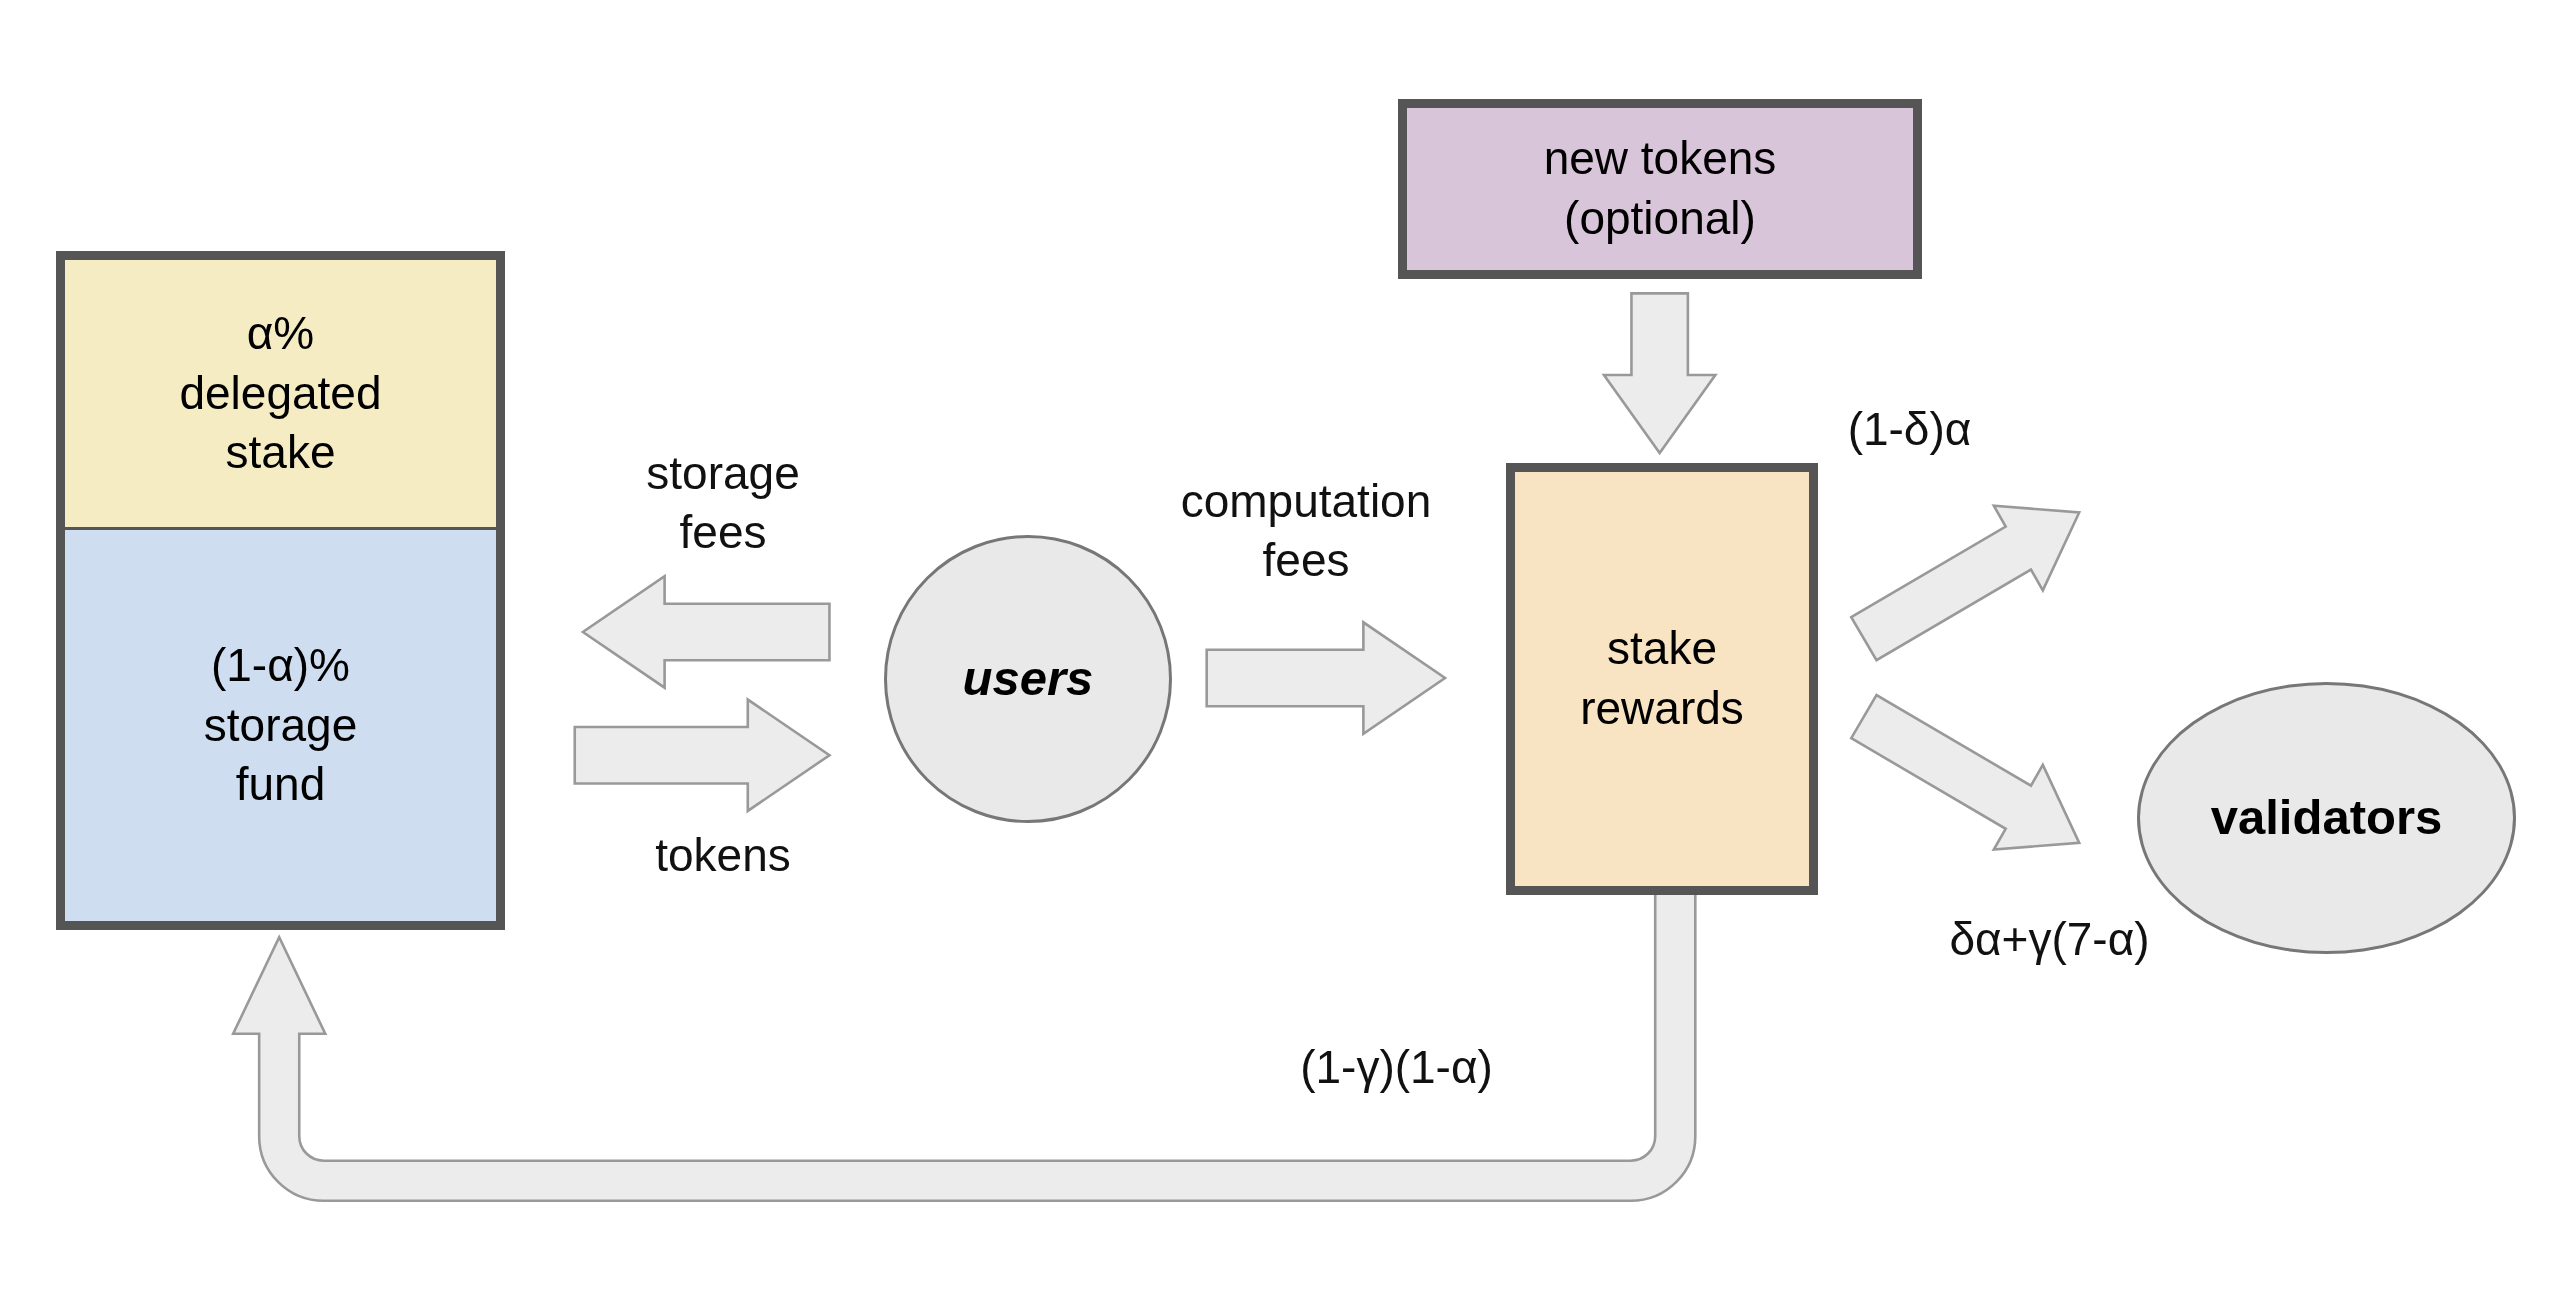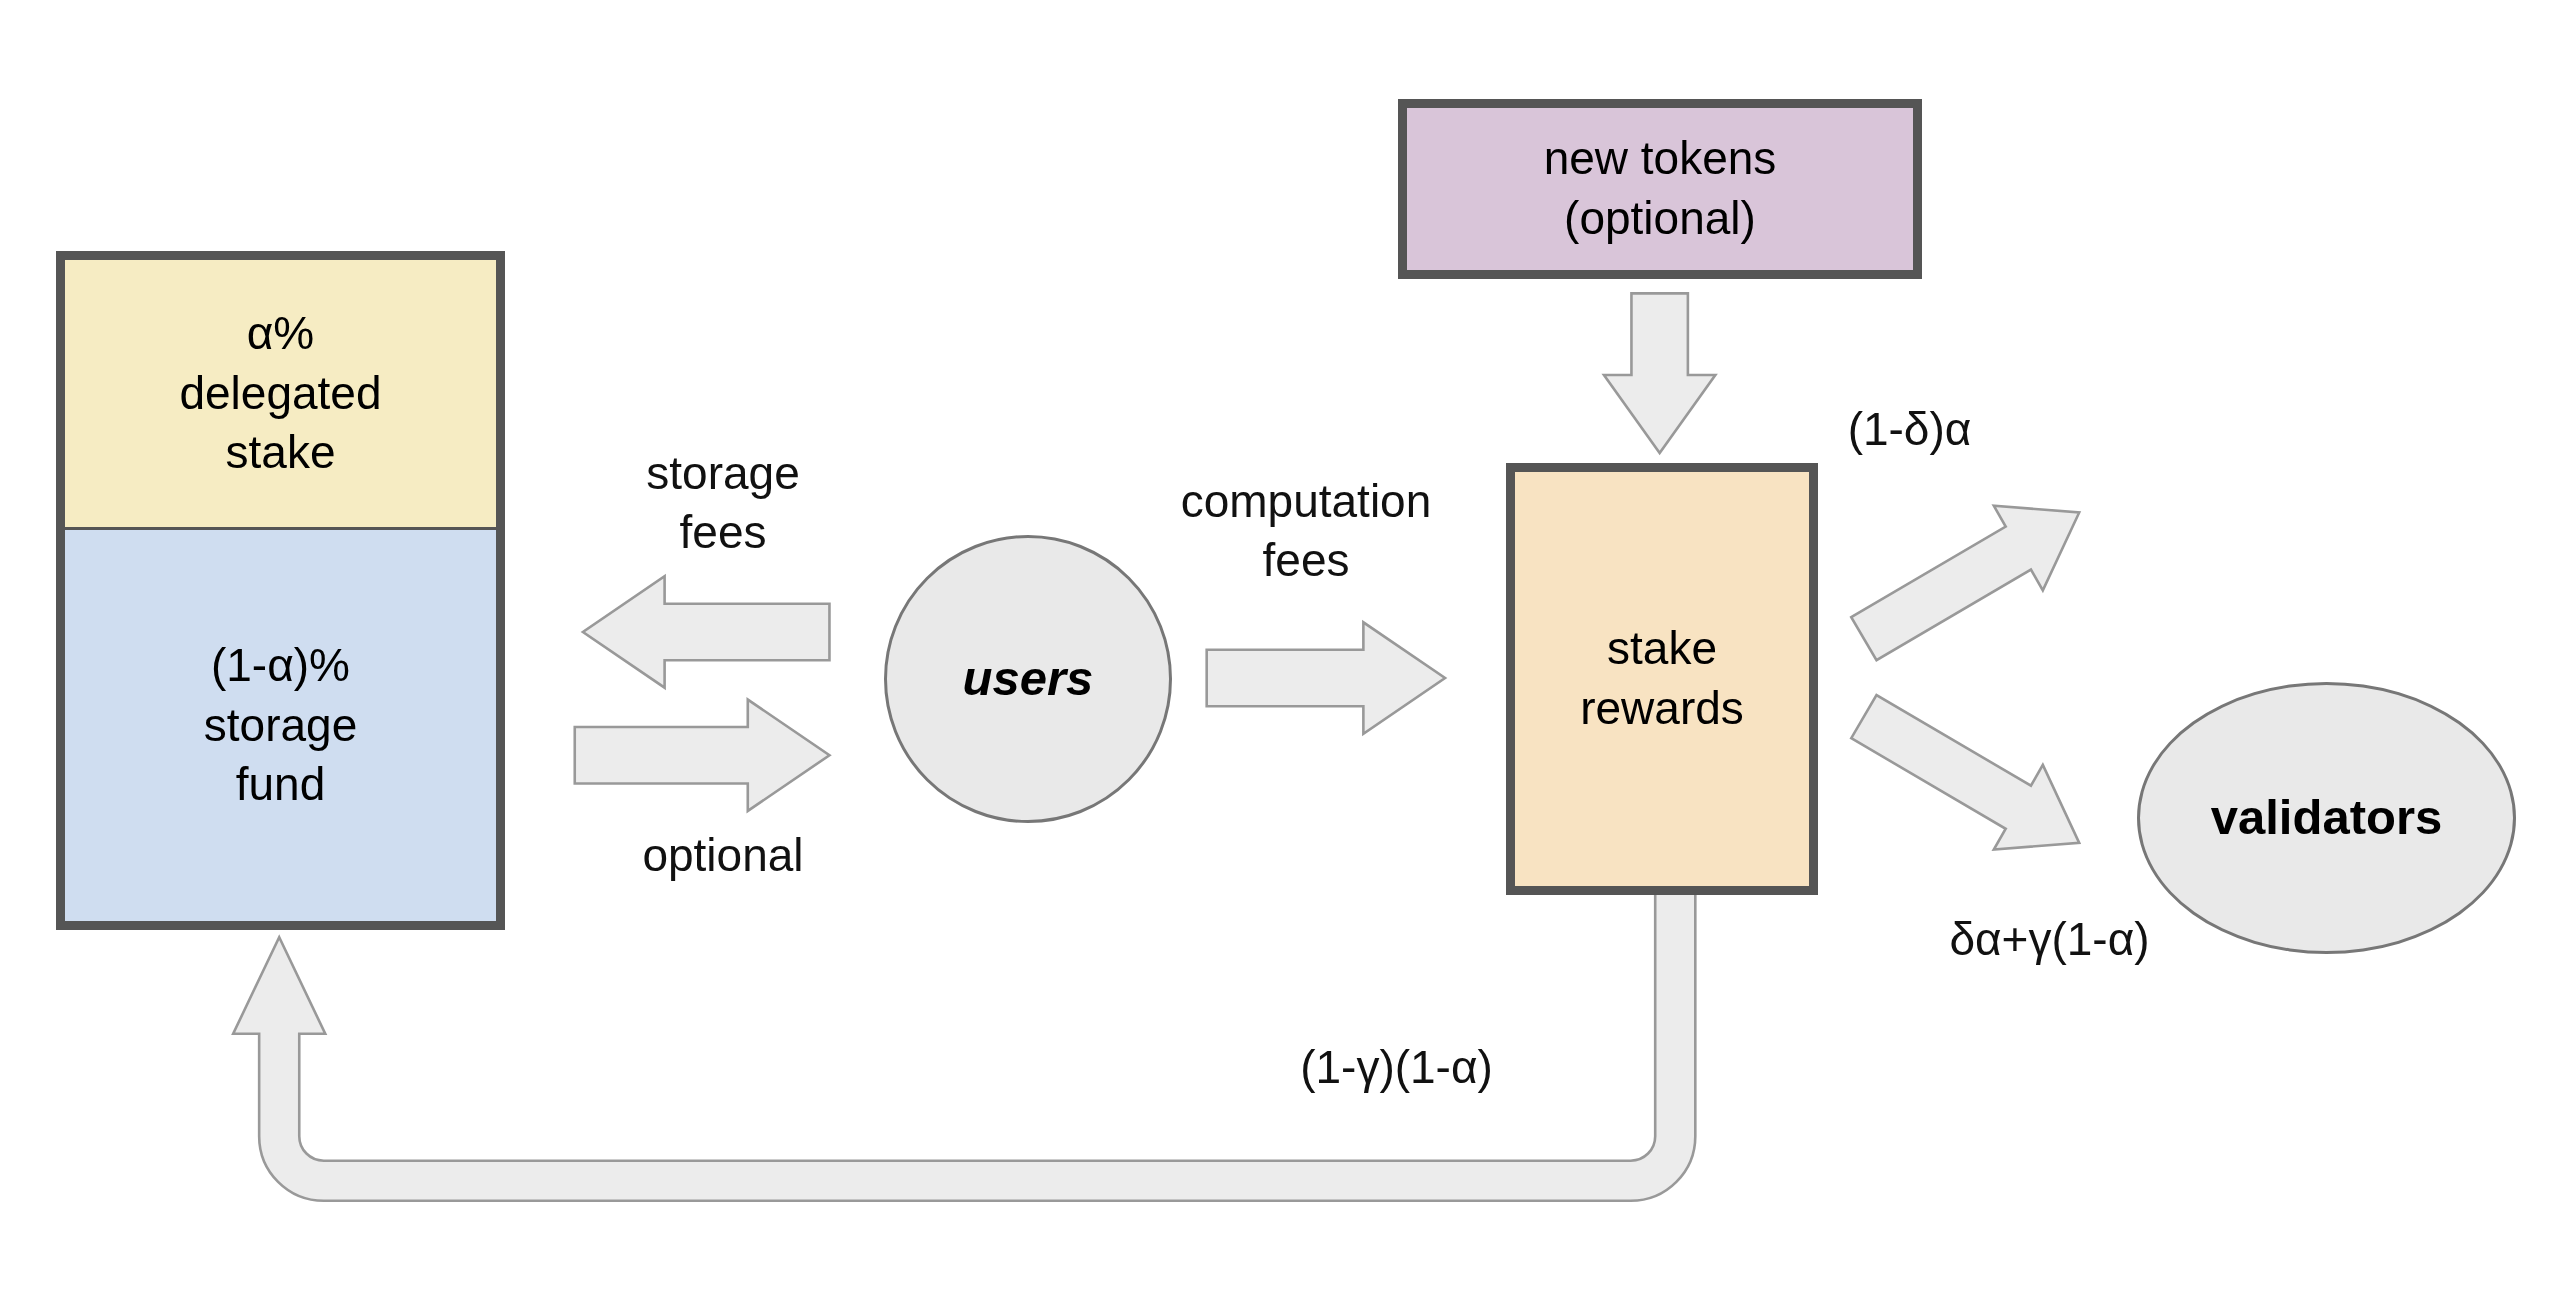--- a/index.html
+++ b/index.html
@@ -162,21 +162,21 @@
 rewards</span>
   </div>
 
 
   <div class="node validators-node">
     <span class="node-text">validators</span>
   </div>
 
   <div class="label" style="left:567px; top:444px; width:312px;">storage
 fees</div>
-  <div class="label" style="left:567px; top:826px; width:312px;">optional</div>
+  <div class="label" style="left:567px; top:826px; width:312px;">tokens</div>
   <div class="label" style="left:1135px; top:472px; width:342px;">computation
 fees</div>
   <div class="label" style="left:1772px; top:400px; width:275px;">(1-δ)α</div>
-  <div class="label" style="left:1886px; top:910px; width:327px;">δα+γ(1-α)</div>
+  <div class="label" style="left:1886px; top:910px; width:327px;">δα+γ(7-α)</div>
   <div class="label" style="left:1233px; top:1038px; width:327px;">(1-γ)(1-α)</div>
 
 </div>
 
 
 </body></html>

